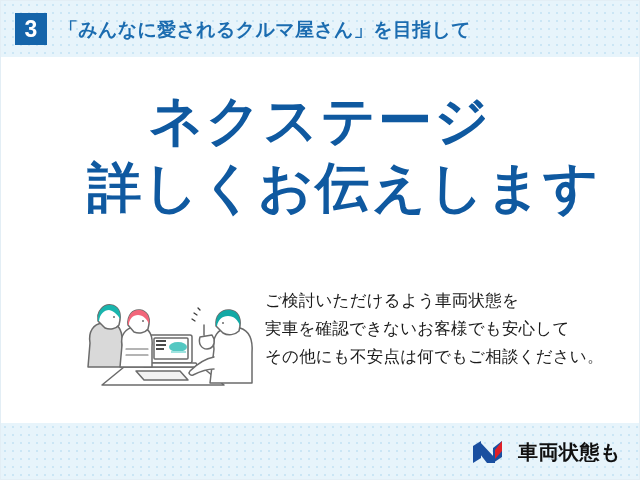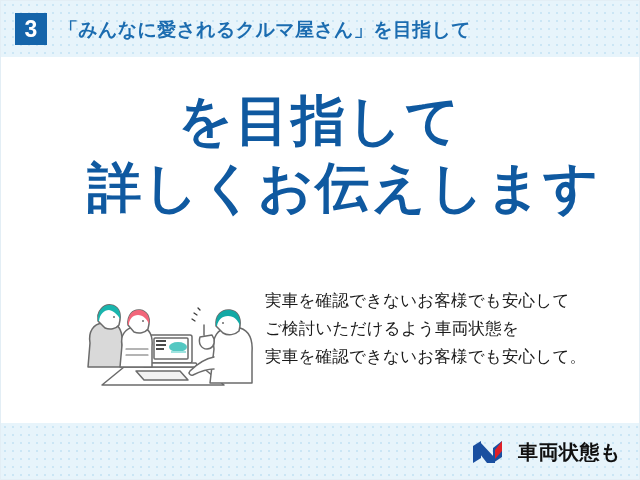--- a/index.html
+++ b/index.html
@@ -134,21 +134,21 @@
 
 <div id="page">
 
   <div id="header-band" class="dot-band"></div>
 
   <div id="step-badge">3</div>
 
   <div id="header-title">「みんなに愛されるクルマ屋さん」を目指して</div>
 
   <div id="headline">
-    <span class="line1">を目指して</span>
+    <span class="line1">ネクステージ</span>
     <span class="line2">詳しくお伝えします</span>
   </div>
 
   <div id="illustration">
     <svg viewBox="0 0 198 120" width="198" height="120">
       <g fill="none" stroke="#6b6b6b" stroke-width="1.5" stroke-linecap="round" stroke-linejoin="round">
 
         <path d="M60 90 L138 90 L160 108 L38 108 Z" fill="#ffffff"></path>
 
         <path d="M72 94 L116 94 L124 103 L80 103 Z" fill="#f2f2f2"></path>
@@ -201,23 +201,23 @@
 
       <g stroke="#3a3a3a" stroke-width="1.3" stroke-linecap="round">
         <path d="M128 42 L131 44"></path>
         <path d="M130 36 L133 38"></path>
         <path d="M134 31 L136 33"></path>
       </g>
     </svg>
   </div>
 
   <div id="body-copy">
+    <div>ご検討いただけるよう車両状態を</div>
     <div>実車を確認できないお客様でも安心して</div>
-    <div>ご検討いただけるよう車両状態を</div>
-    <div>実車を確認できないお客様でも安心して。</div>
+    <div>その他にも不安点は何でもご相談ください。</div>
   </div>
 
   <div id="footer-band" class="dot-band"></div>
 
   <div id="logo">
     <svg id="logo-mark" width="40" height="26" viewBox="0 0 40 26">
       <path d="M2 24 L2 7 L10 2 L10 19 L2 24 Z" fill="#1a4fa0"></path>
       <path d="M9 3 L24 19 L24 24 L16 24 L9 15 Z" fill="#1a4fa0"></path>
       <path d="M22 24 L22 9 L31 2 L31 18 Z" fill="#1a4fa0"></path>
       <path d="M24 11 L31 2 L31 12 L24 20 Z" fill="#e01f26"></path>

